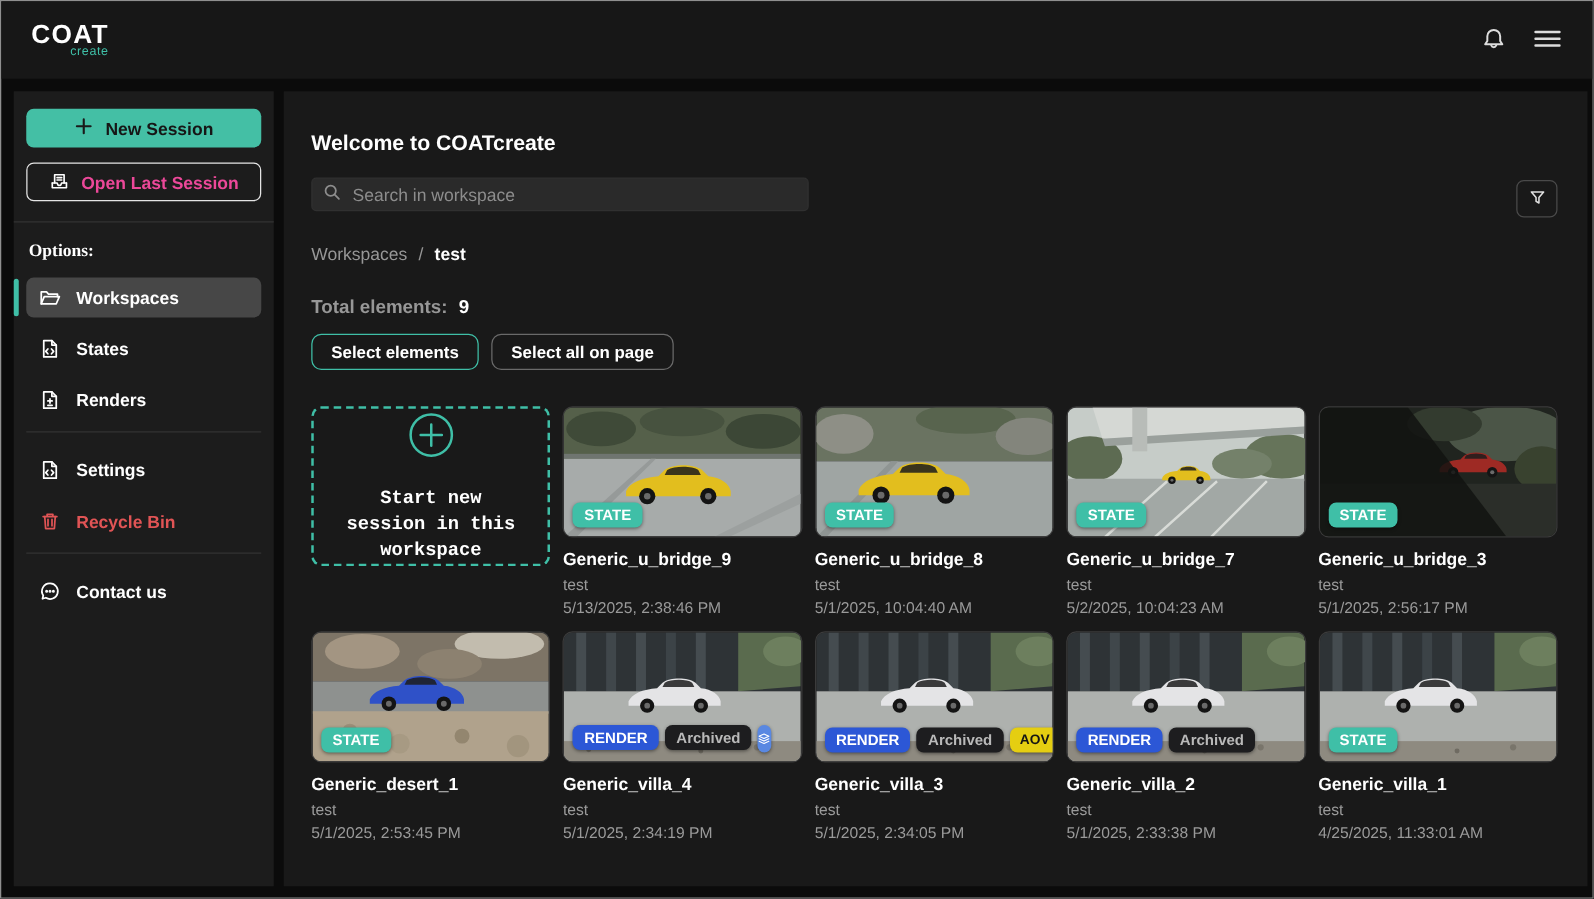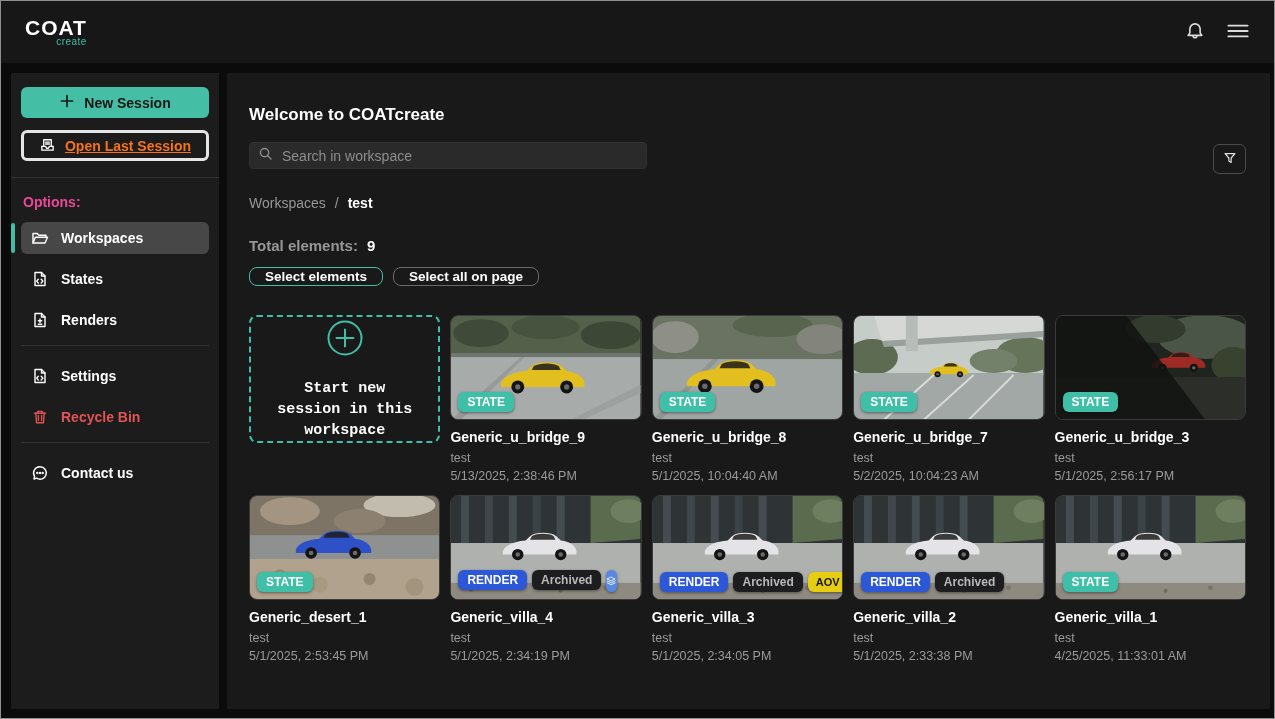--- a/index.html
+++ b/index.html
@@ -27,23 +27,23 @@
   .main {
     flex:1; background:#191919; height:100%; padding:32px 24px 0 22px; position:relative;
   }
   
   .side-btn {
     width:100%; height:31px; border-radius:6px; font-weight:700; font-size:14px;
     display:flex; align-items:center; justify-content:center; gap:9px; cursor:pointer;
     font-family:"Liberation Sans", sans-serif;
   }
   .btn-new { background:#44bfa5; color:#161616; border:none; }
-  .btn-open { background:transparent; color:#f97316; border:3px solid #e5e5e5; margin-top:12px;text-decoration:underline; }
+  .btn-open { background:transparent; color:#ec4899; border:1px solid #e5e5e5; margin-top:12px; }
   .side-divider { border-top:1px solid #323232; margin:16px -10px 0 -10px; }
-  .options-label { margin:16px 0 12px 2px; color:#ec4899; font-weight:700; font-size:14px; }
+  .options-label { margin:16px 0 12px 2px; color:#ffffff; font-weight:700; font-size:14px;font-family:Liberation Serif, serif; }
   .nav-item {
     position:relative; height:32px; display:flex; align-items:center; gap:12px;
     padding:0 10px; border-radius:6px; color:#ffffff; font-weight:700; font-size:14px;
     margin-bottom:9px; cursor:pointer;
   }
   .nav-item.selected { background:#474747; }
   .nav-accent {
     position:absolute; left:-10px; top:1px; bottom:1px; width:4px;
     background:#3fbfa7; border-radius:2px;
   }
@@ -66,21 +66,21 @@
     width:33px; height:30px; background:transparent; border:1px solid #4a4a4a; border-radius:6px;
     display:flex; align-items:center; justify-content:center; cursor:pointer; margin-top:2px;
   }
   .breadcrumb { margin-top:21px; display:flex; align-items:center; gap:9px; font-size:14px; color:#979797; }
   .crumb-root { cursor:pointer; }
   .crumb-current { color:#ffffff; font-weight:700; }
   .total-row { margin-top:26px; font-size:15px; font-weight:700; color:#979797; }
   .total-count { color:#ffffff; margin-left:5px; }
   .actions { margin-top:13px; display:flex; gap:10px; }
   .action-btn {
-    height:19px; padding:0 15px; border-radius:8px; background:transparent; color:#ffffff;
+    height:29px; padding:0 15px; border-radius:8px; background:transparent; color:#ffffff;
     font-weight:700; font-size:13.5px; cursor:pointer; font-family:"Liberation Sans", sans-serif;
   }
   .action-primary { border:1px solid #3fbfa7; }
   .action-secondary { border:1px solid #6a6a6a; }
   
   .grid { margin-top:29px; display:grid; grid-template-columns:repeat(5,1fr); column-gap:10px; row-gap:12px; }
   .new-card {
     border:2px dashed #3fbfa7; border-radius:8px; height:128px; display:flex; flex-direction:column;
     align-items:center; justify-content:center; gap:13px; padding:0 24px; text-align:center;
     color:#ffffff; font-weight:700; font-size:15px; line-height:21px; cursor:pointer;font-family:Liberation Mono, monospace;

